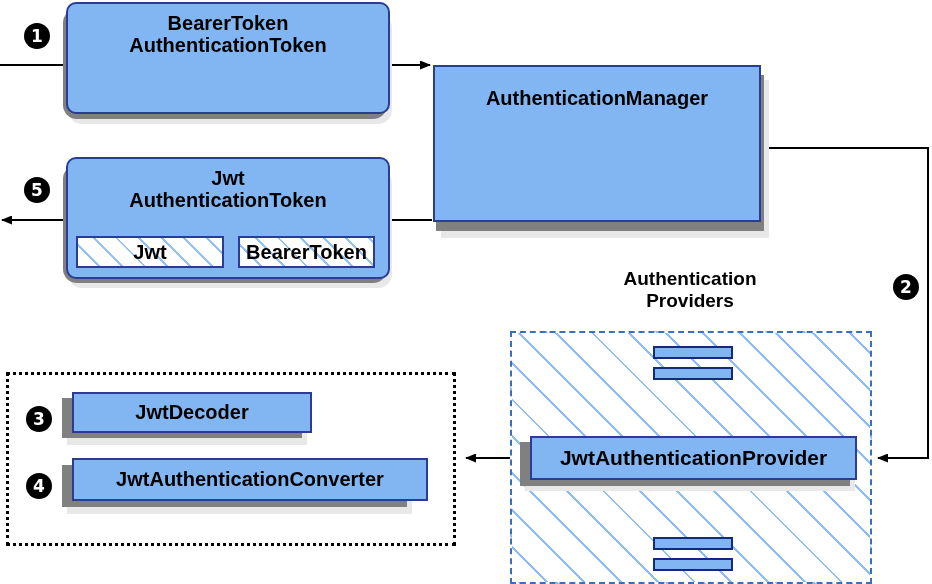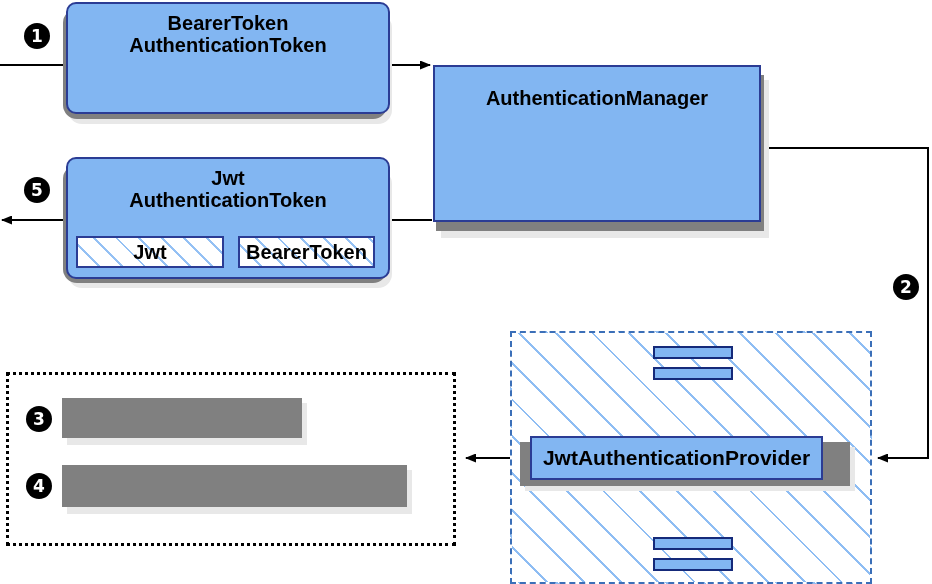--- a/index.html
+++ b/index.html
@@ -166,20 +166,22 @@
 
     <line x1="432" y1="220" x2="390" y2="220" stroke="#000000" stroke-width="2"></line>
 
     <line x1="66" y1="220" x2="2" y2="220" stroke="#000000" stroke-width="2" marker-end="url(#arrow-l)"></line>
 
     <line x1="692" y1="392" x2="692" y2="430" stroke="#000000" stroke-width="4" marker-start="url(#arrow-v)" marker-end="url(#arrow-v)"></line>
 
     <line x1="692" y1="490" x2="692" y2="528" stroke="#000000" stroke-width="4" marker-start="url(#arrow-v)" marker-end="url(#arrow-v)"></line>
   </svg>
 
+  <div class="caption" style="left:565px; top:268px; width:250px; font-size:19px;">Authentication
+Providers</div>
 
   <div class="providers-zone" style="left:510px; top:331px; width:362px; height:253px;"></div>
 
   <div class="mini-bar" style="left:653px; top:346px; width:80px; height:13px;"></div>
   <div class="mini-bar" style="left:653px; top:367px; width:80px; height:13px;"></div>
 
   <div class="mini-bar" style="left:653px; top:537px; width:80px; height:13px;"></div>
   <div class="mini-bar" style="left:653px; top:558px; width:80px; height:13px;"></div>
 
   <div class="dotted-zone" style="left:6px; top:372px; width:450px; height:174px;"></div>
@@ -205,29 +207,35 @@
   </div>
   <div class="field" style="left:76px; top:236px; width:148px; height:32px; font-size:20px;">
     <span>Jwt</span>
   </div>
   <div class="field" style="left:238px; top:236px; width:137px; height:32px; font-size:20px;">
     <span>BearerToken</span>
   </div>
 
   <div class="shadow-light" style="left:525px; top:447px; width:330px; height:44px;"></div>
   <div class="shadow-dark" style="left:520px; top:442px; width:330px; height:44px;"></div>
-  <div class="node" style="left:530px; top:436px; width:293px; height:44px; justify-content:center; font-size:21px;align-items:center;">
+  <div class="node" style="left:530px; top:436px; width:327px; height:44px; justify-content:center; font-size:21px;align-items:center;">
     <div class="node-label">JwtAuthenticationProvider</div>
   </div>
 
   <div class="shadow-light" style="left:67px; top:403px; width:240px; height:42px;"></div>
   <div class="shadow-dark" style="left:62px; top:398px; width:240px; height:40px;"></div>
+  <div class="node" style="left:72px; top:392px; width:240px; height:41px; justify-content:center; font-size:20px;">
+    <div class="node-label">JwtDecoder</div>
+  </div>
 
   <div class="shadow-light" style="left:67px; top:470px; width:345px; height:44px;"></div>
   <div class="shadow-dark" style="left:62px; top:465px; width:345px; height:42px;"></div>
+  <div class="node" style="left:72px; top:458px; width:356px; height:43px; justify-content:center; font-size:20px;">
+    <div class="node-label">JwtAuthenticationConverter</div>
+  </div>
 
   <div class="marker" style="left:24px; top:23px;">1</div>
   <div class="marker" style="left:893px; top:274px;">2</div>
   <div class="marker" style="left:26px; top:406px;">3</div>
   <div class="marker" style="left:26px; top:473px;">4</div>
   <div class="marker" style="left:24px; top:177px;">5</div>
 
 </div>
 
 </body></html>

